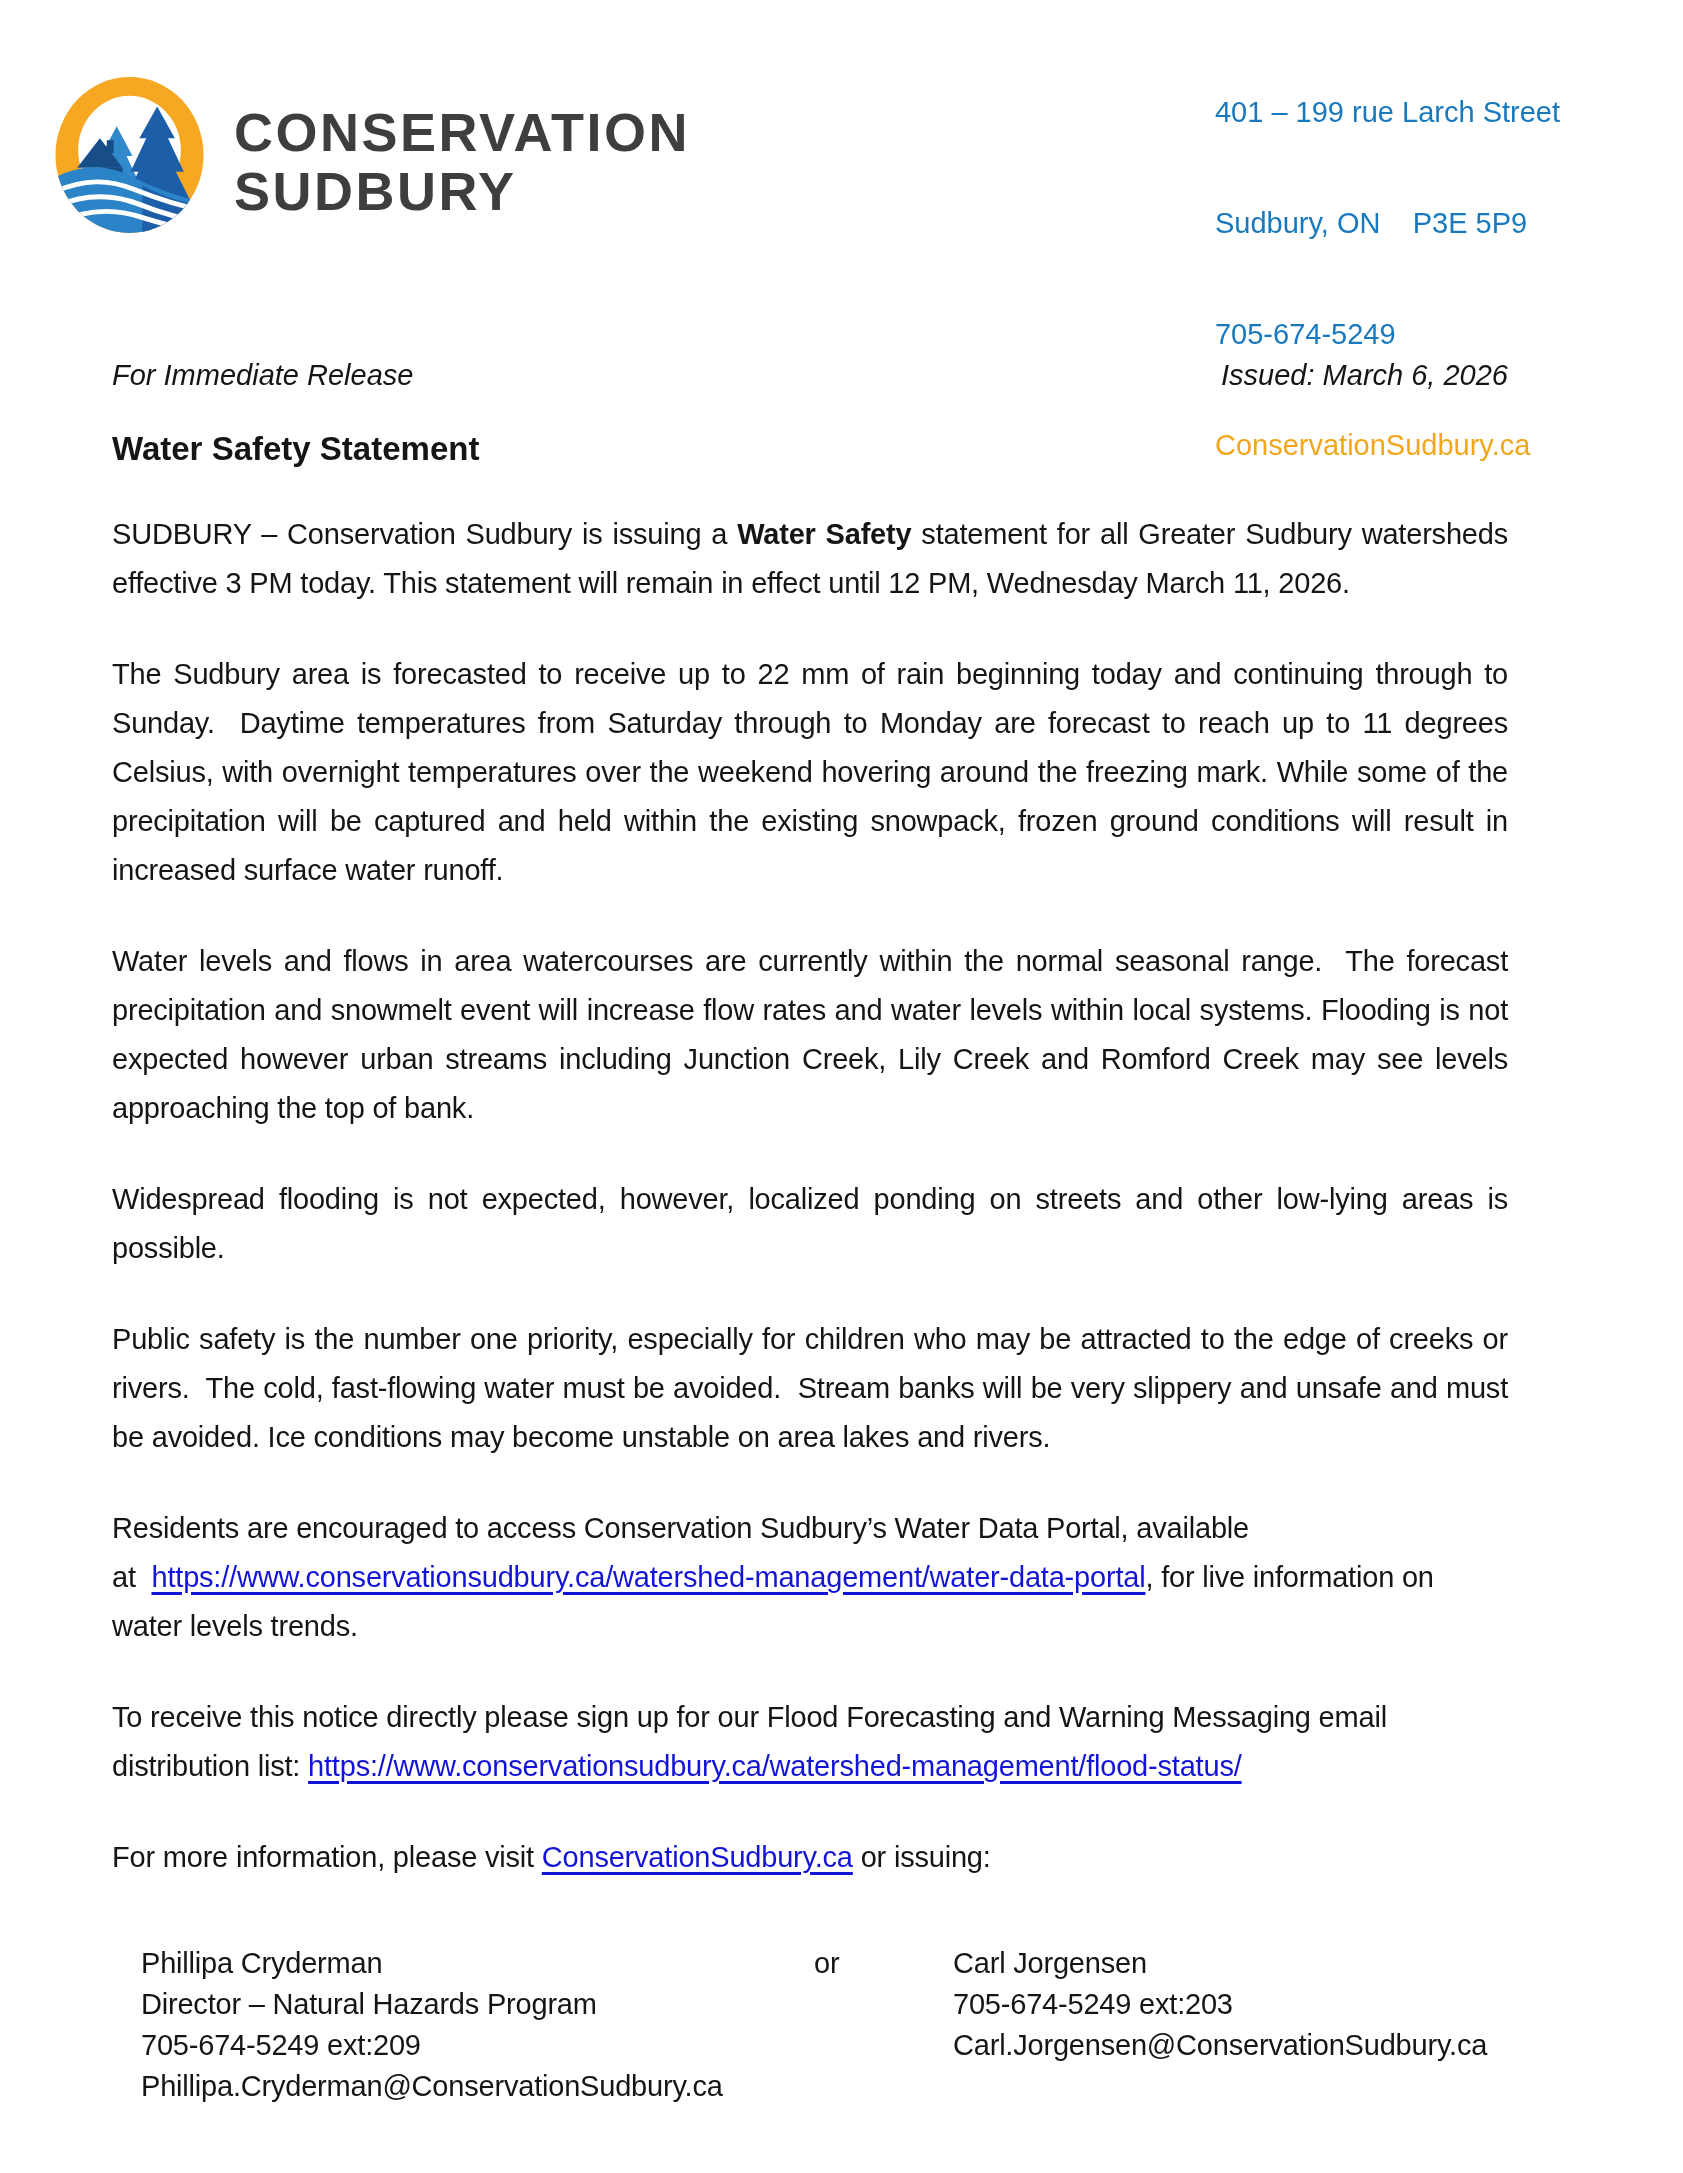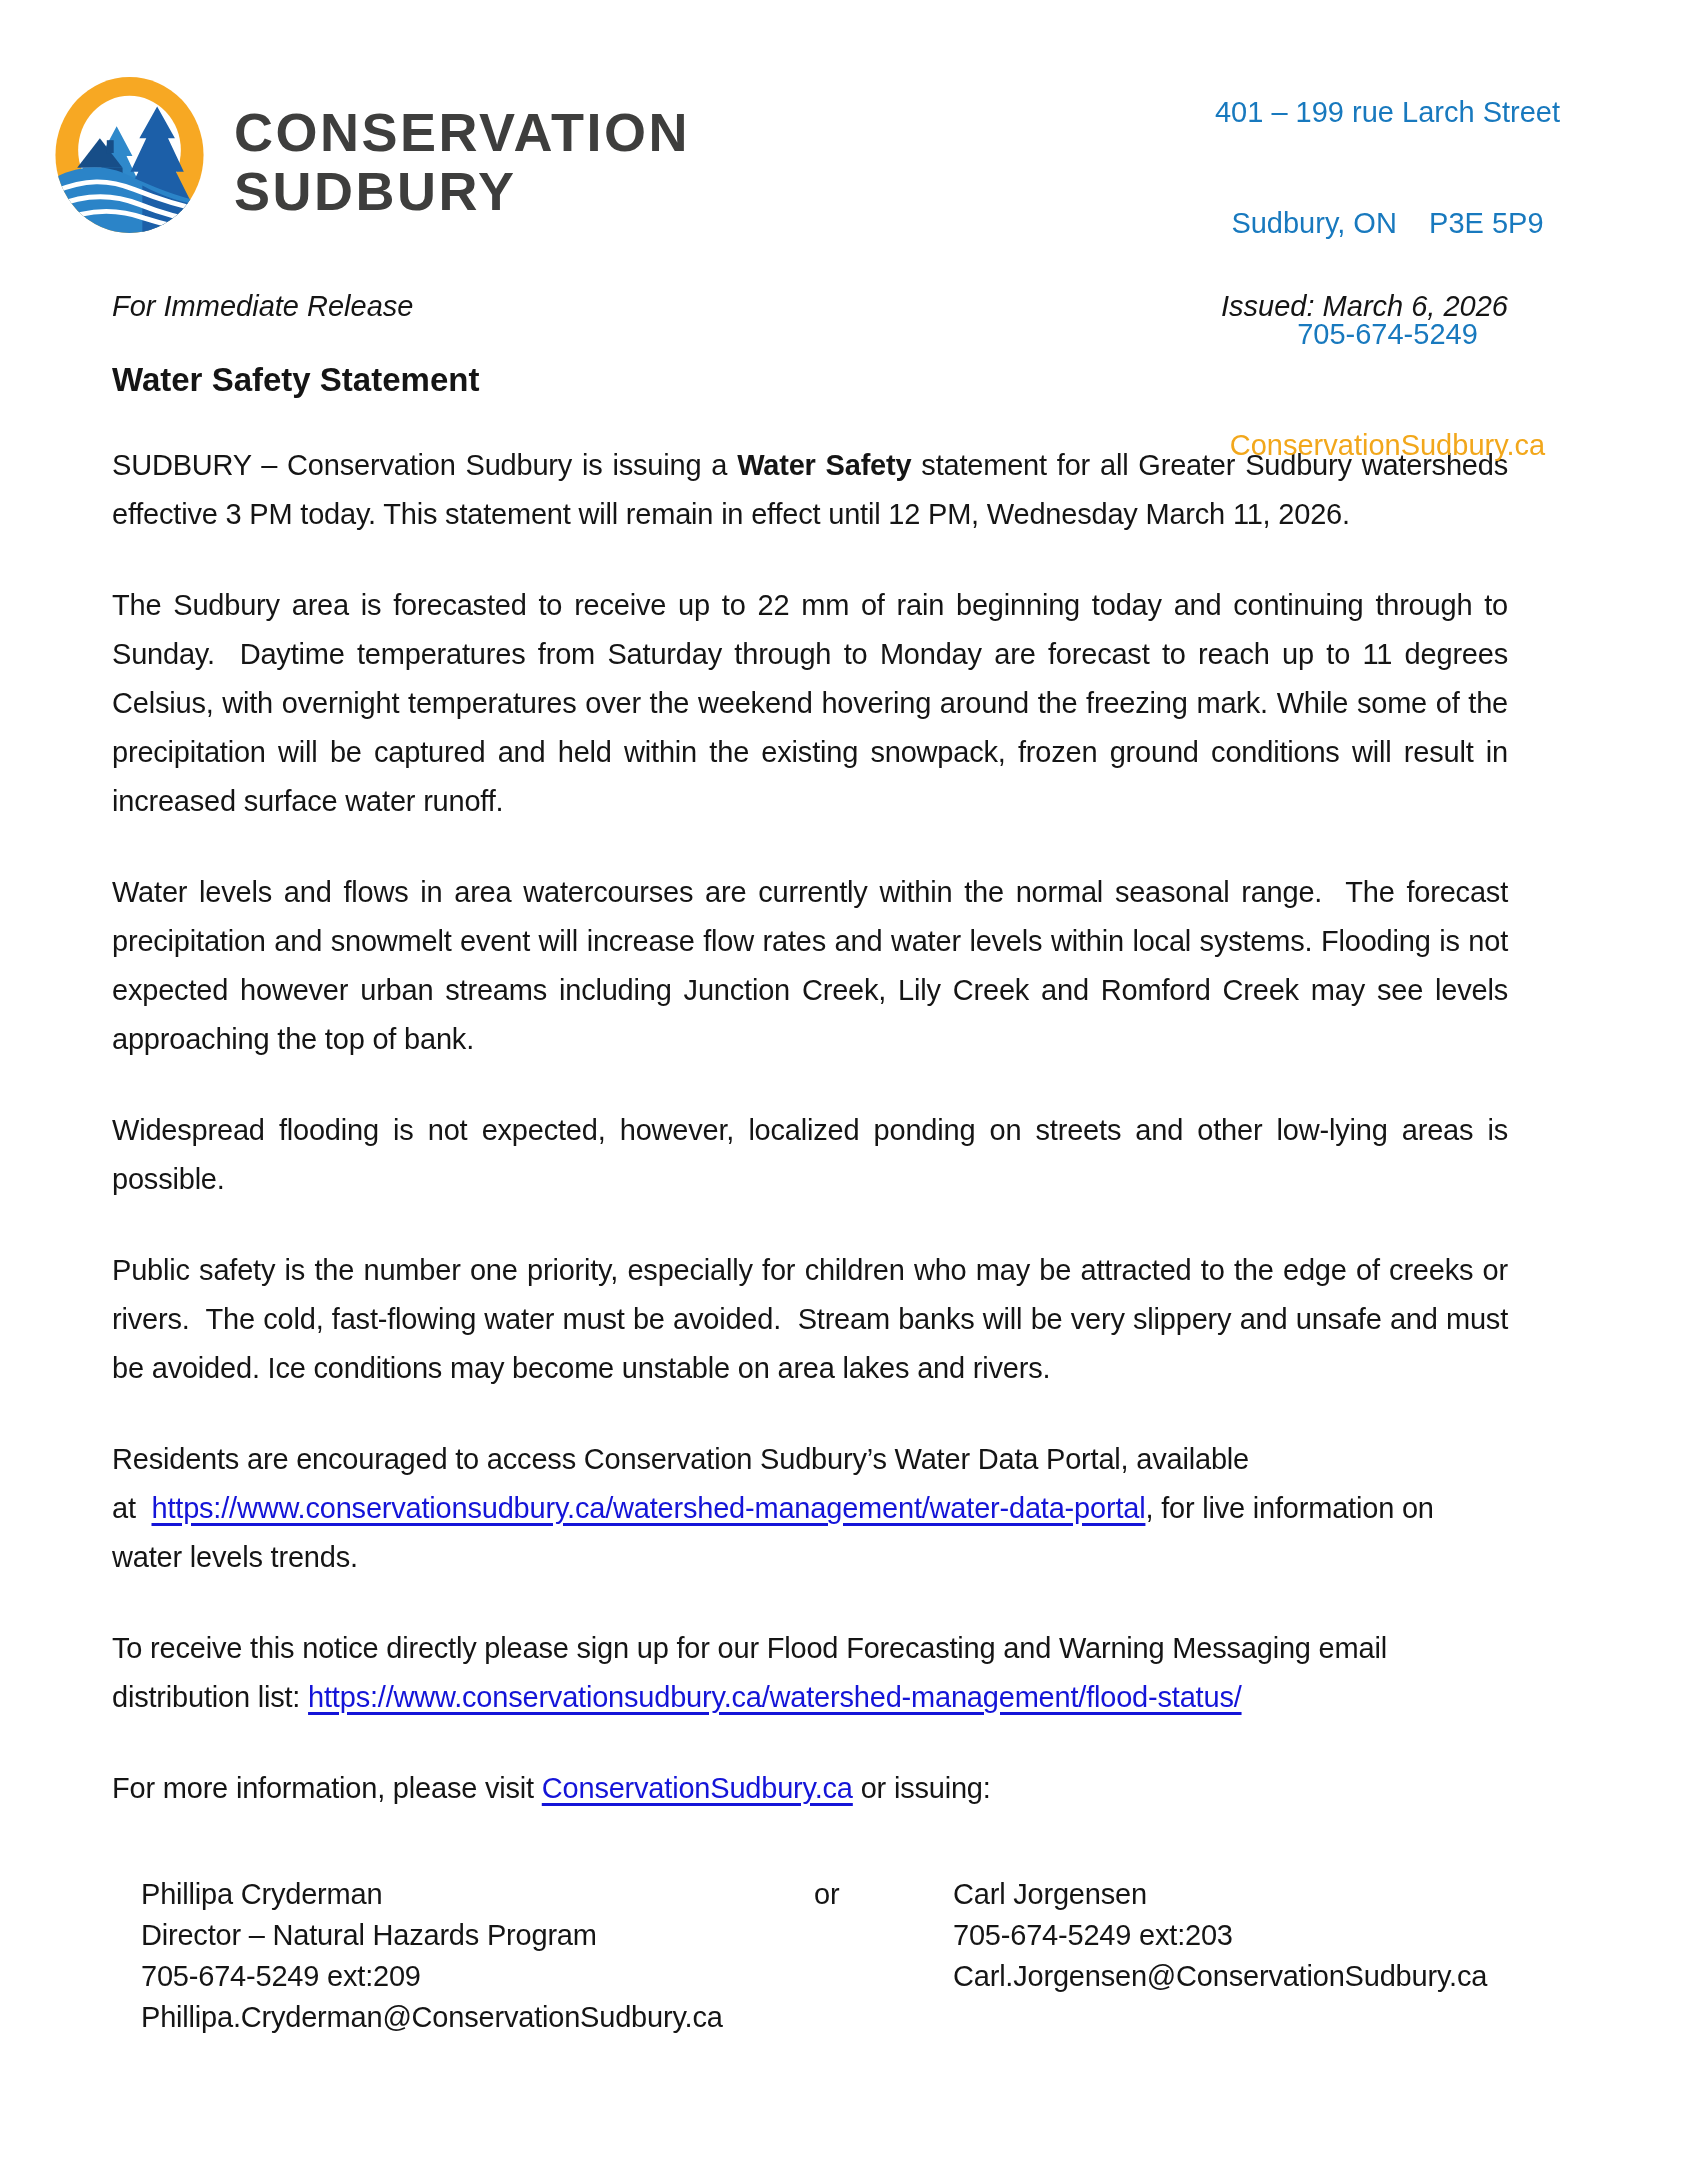--- a/index.html
+++ b/index.html
@@ -28,31 +28,31 @@
   .wordmark {
     position: absolute; left: 122px; top: 103px;
     font-weight: 800;
     font-size: 54px;
     line-height: 59px;
     letter-spacing: 2.5px;
     color: var(--c-logo-text, #3E3E3D);
   }
   .addr {
     position: absolute; top: 20px; right: -52px; 
-    text-align: center;
+    text-align: left;
     font-size: 29px;
     line-height: 37px;
     color: var(--c-address-blue, #1879BE);
     white-space: pre;
   }
   .addr .site { color: var(--c-address-orange, #F2A71B); }
   
   .release-row {
     display: flex; justify-content: space-between;
-    margin-top: 31px;
+    margin-top: 100px;
     font-style: italic;
     font-size: 29px;
   }
   
   .doc-title {
     margin-top: 38px;
     font-weight: bold;
     font-size: 33px;
   }
   

